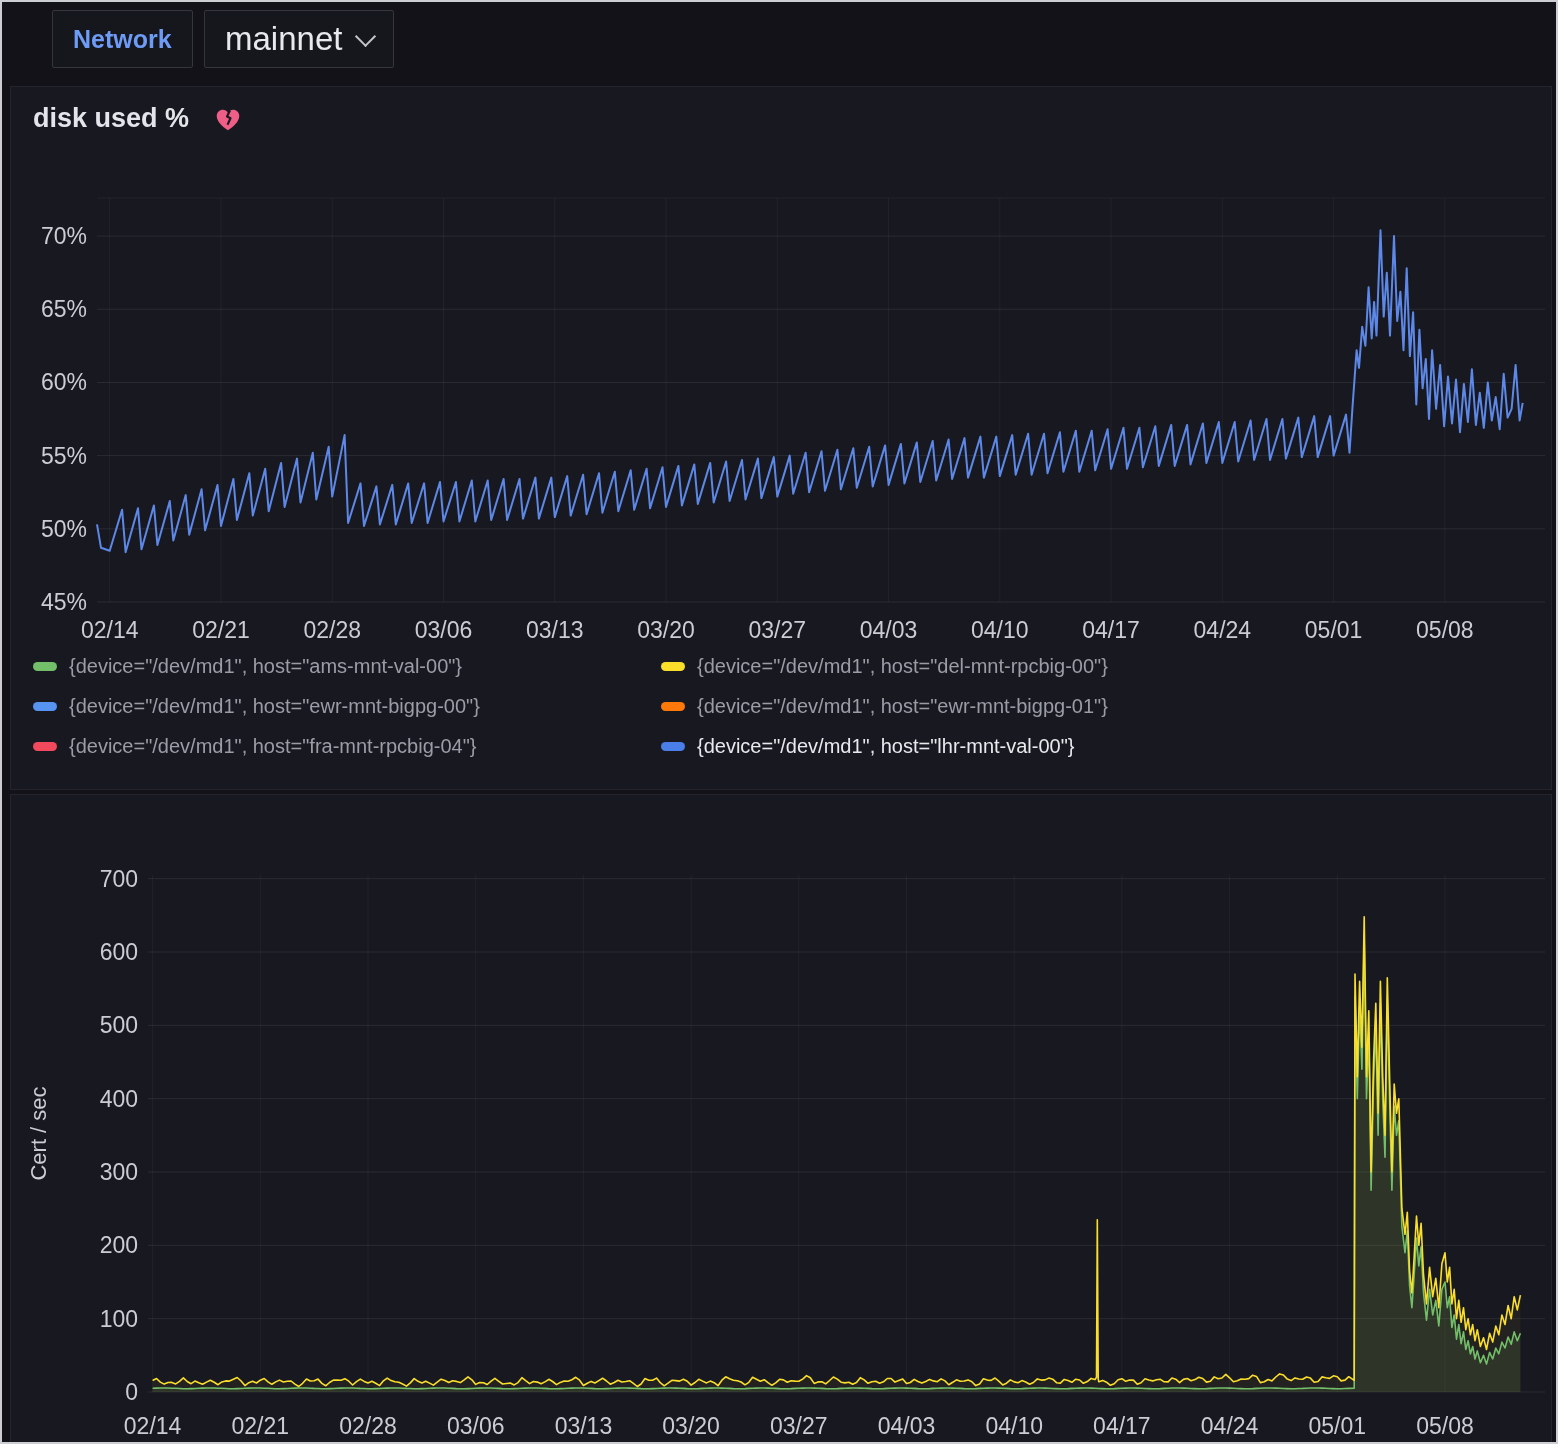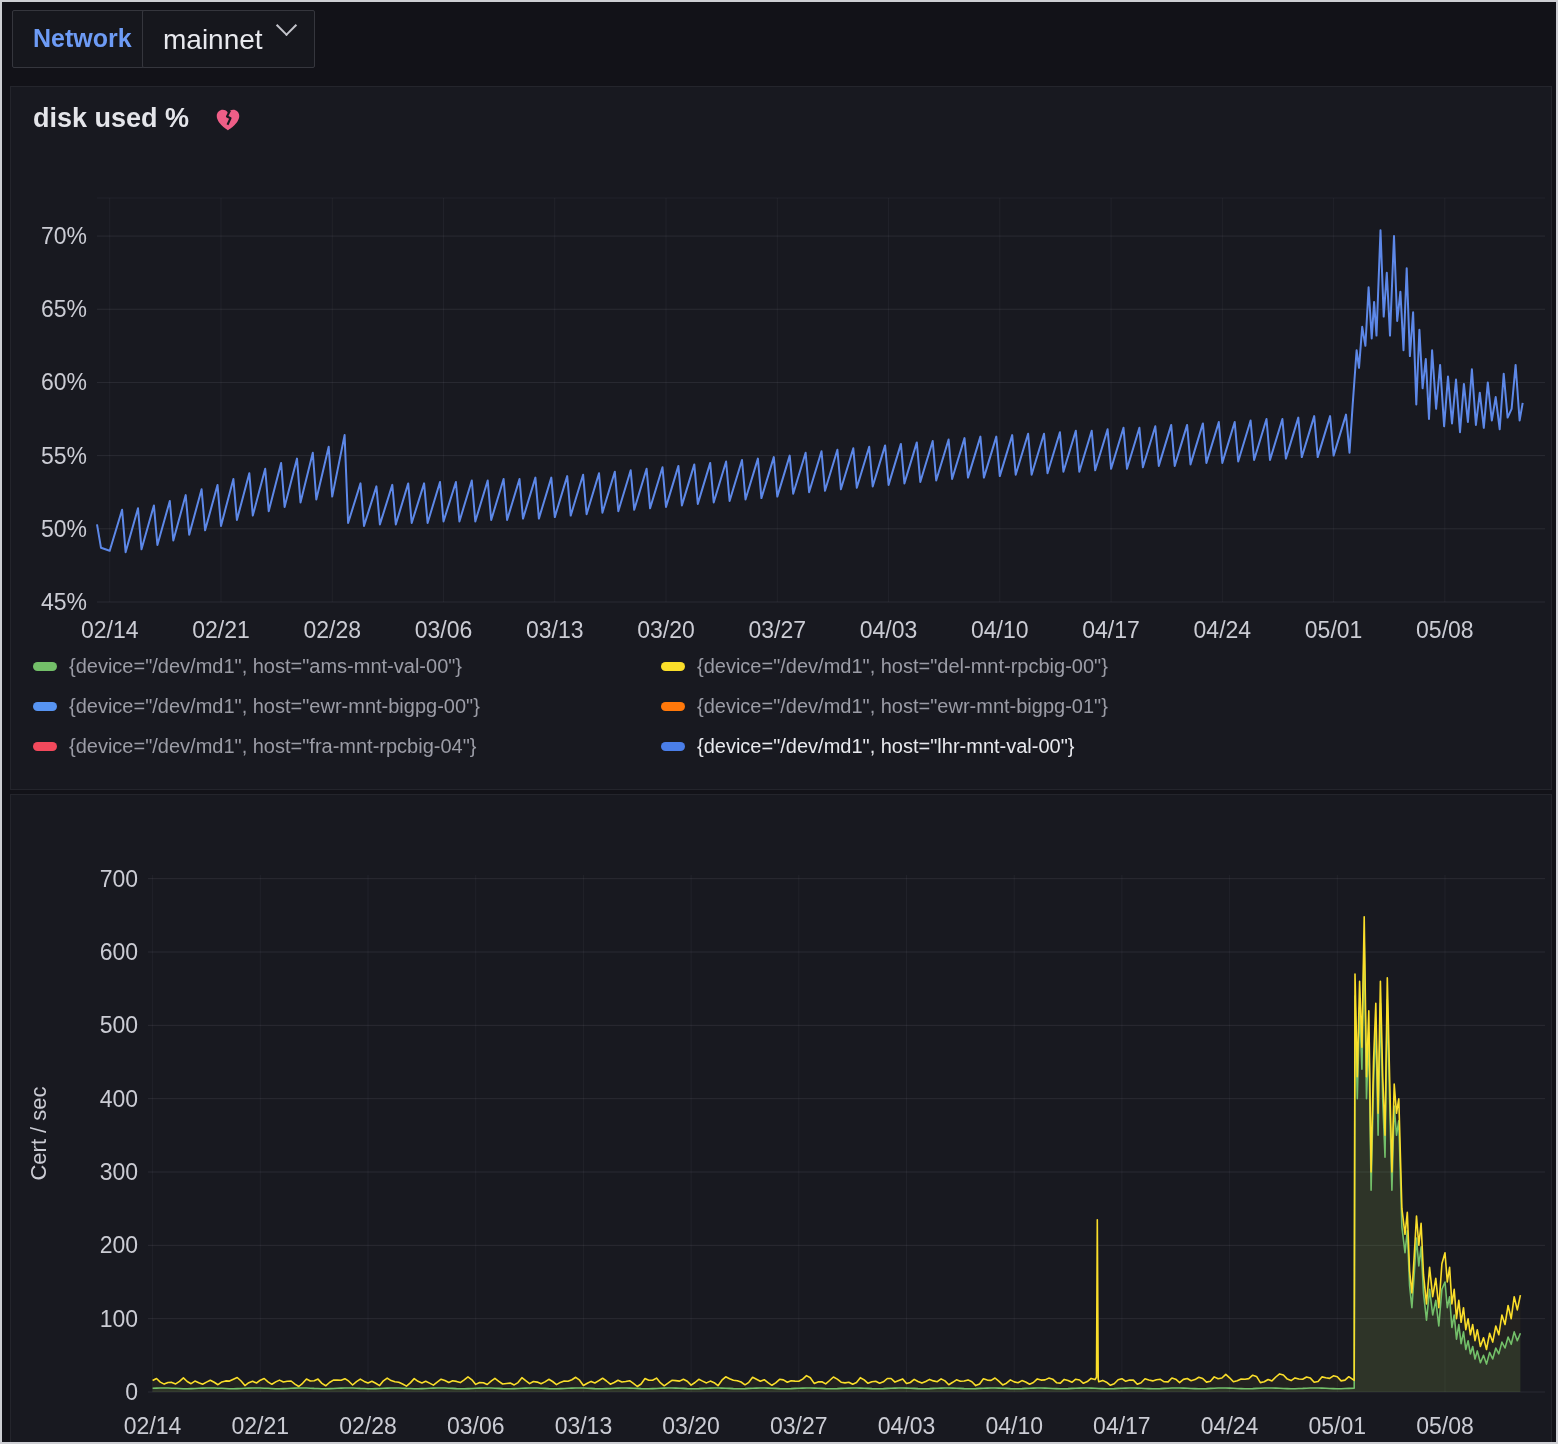--- a/index.html
+++ b/index.html
@@ -2,24 +2,24 @@
 <html><head>
 <meta charset="utf-8">
 <style>
   html,body{margin:0;padding:0;background:#121218;}
   .frame{position:relative;width:1558px;height:1444px;box-sizing:border-box;
          border:2px solid #cdced3;background:#121218;overflow:hidden;
          font-family:"Liberation Sans", sans-serif;}
   
   .topbar{position:absolute;left:0;top:0;width:100%;height:78px;}
   .tb-btn{position:absolute;top:8px;height:58px;box-sizing:border-box;
-          display:flex;align-items:flex-start;padding:13px 20px;
-          background:#16171d;border:1px solid #35363d;border-radius:2px;}
+          display:flex;align-items:center;padding:13px 20px;
+          background:#16171d;border:1px solid #35363d;border-radius:2px;margin-left:40px;}
   .tb-label{left:10px;color:#6d9bf5;font-size:25px;font-weight:600;}
-  .tb-value{left:140px;color:#e8e9ee;font-size:28px;font-weight:500;}
+  .tb-value{left:162px;color:#e8e9ee;font-size:33px;font-weight:500;}
   .chev{width:13px;height:13px;border-right:2.5px solid #c3c4cb;border-bottom:2.5px solid #c3c4cb;
         transform:rotate(45deg);margin-left:16px;margin-top:-6px;}
   
   .panel{position:absolute;left:8px;width:1542px;background:#181920;
          border:1px solid #24252c;box-sizing:border-box;}
   #panel1{top:84px;height:704px;text-align:center;}
   #panel2{top:792px;height:650px;border-bottom:none;}
   .panel-header{position:absolute;left:22px;top:16px;display:flex;align-items:center;gap:18px;}
   .p-title1{color:#e4e5ea;font-size:27px;font-weight:700;}
   .p-title2{color:#b8bac2;font-size:25px;font-weight:700;}

